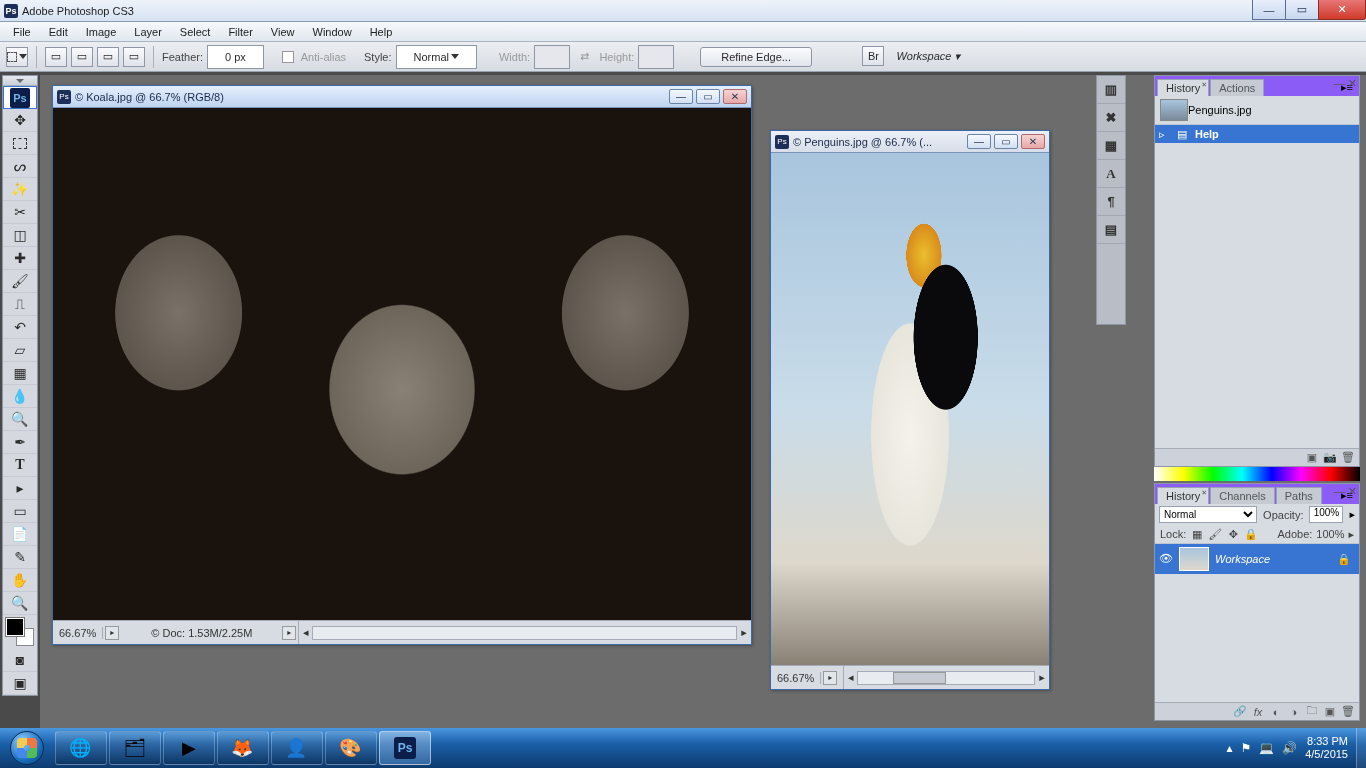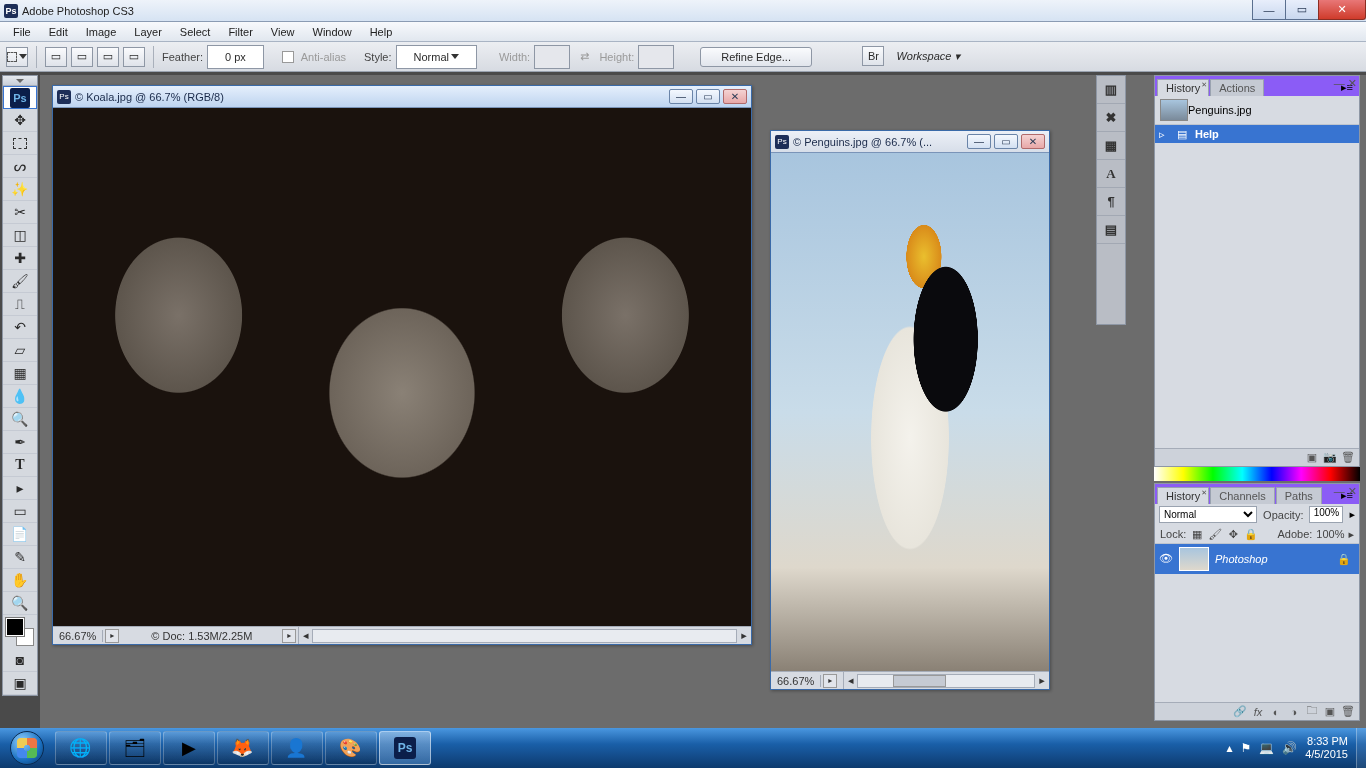--- a/index.html
+++ b/index.html
@@ -46,21 +46,21 @@
 
 .docwin { position:absolute; background:#c4c7cf; border:1px solid #3a6aa8; box-shadow:1px 1px 3px rgba(0,0,0,.3); display:flex; flex-direction:column;}
 .docwin .dtitle{height:22px;background:linear-gradient(#e5effc,#bed4f0);display:flex;align-items:center;padding:0 4px;gap:4px;border-bottom:1px solid #7a94b8;}
 .docwin .dtitle.inactive{background:linear-gradient(#ecf0f7,#d7dee9);}
 .docwin .pico{width:14px;height:14px;background:#1d2e58;color:#fff;font-size:8px;display:flex;align-items:center;justify-content:center;border-radius:2px;}
 .docwin .dtxt{flex:1;white-space:nowrap;overflow:hidden;text-overflow:ellipsis;color:#1a2a4a;}
 .docwin .dctrls{display:flex;gap:3px;}
 .docwin .dbtn{width:24px;height:15px;border:1px solid #6a84a8;border-radius:2px;background:linear-gradient(#f4f8fe,#d3e0f2);display:flex;align-items:center;justify-content:center;font-size:10px;color:#2a3a55;}
 .docwin .dbtn.cl{background:linear-gradient(#f4d3d3,#e8a8a8);border-color:#b06a6a;}
 .docwin .canvas{flex:1;background:#777;display:flex;overflow:hidden;}
-.docwin .status{height:18px;background:#d7dbe2;border-top:1px solid #a5acb8;display:flex;align-items:center;font-size:10px;color:#333;}
+.docwin .status{height:24px;background:#d7dbe2;border-top:1px solid #a5acb8;display:flex;align-items:center;font-size:10px;color:#333;}
 .docwin .status .z{padding:0 6px;border-right:1px solid #a5acb8;}
 .docwin .sbtn{width:14px;height:14px;border:1px solid #999;background:#e2e5eb;margin:0 2px;display:flex;align-items:center;justify-content:center;font-size:8px;}
 
 
 .koala{flex:1;background:
  radial-gradient(ellipse 120px 140px at 50% 55%,#8a8176 0%,#6d645a 60%,transparent 61%),
  radial-gradient(ellipse 90px 110px at 18% 40%,#7a7168 0%,#5d554c 70%,transparent 71%),
  radial-gradient(ellipse 90px 110px at 82% 40%,#7a7168 0%,#5d554c 70%,transparent 71%),
  radial-gradient(circle 12px at 43% 52%,#1a120d 0%,#1a120d 100%),
  radial-gradient(circle 12px at 57% 52%,#1a120d 0%,#1a120d 100%),
@@ -393,21 +393,21 @@
         <div class="li">🖌</div>
         <div class="li">✥</div>
         <div class="li">🔒</div>
         <span class="lbl" style="margin-left:auto">Adobe:</span>
         <div class="inp">100%</div>
         <span>▸</span>
       </div>
       <div class="layer">
         <div class="eye">👁</div>
         <div class="th"></div>
-        <span class="nm">Photoshop</span>
+        <span class="nm">Workspace</span>
         <span class="lk">🔒</span>
       </div>
     </div>
     <div class="pfoot">
       <div class="fi">🔗</div>
       <div class="fi">
           <i>fx</i>
         </div>
       <div class="fi">◐</div>
       <div class="fi">◑</div>

